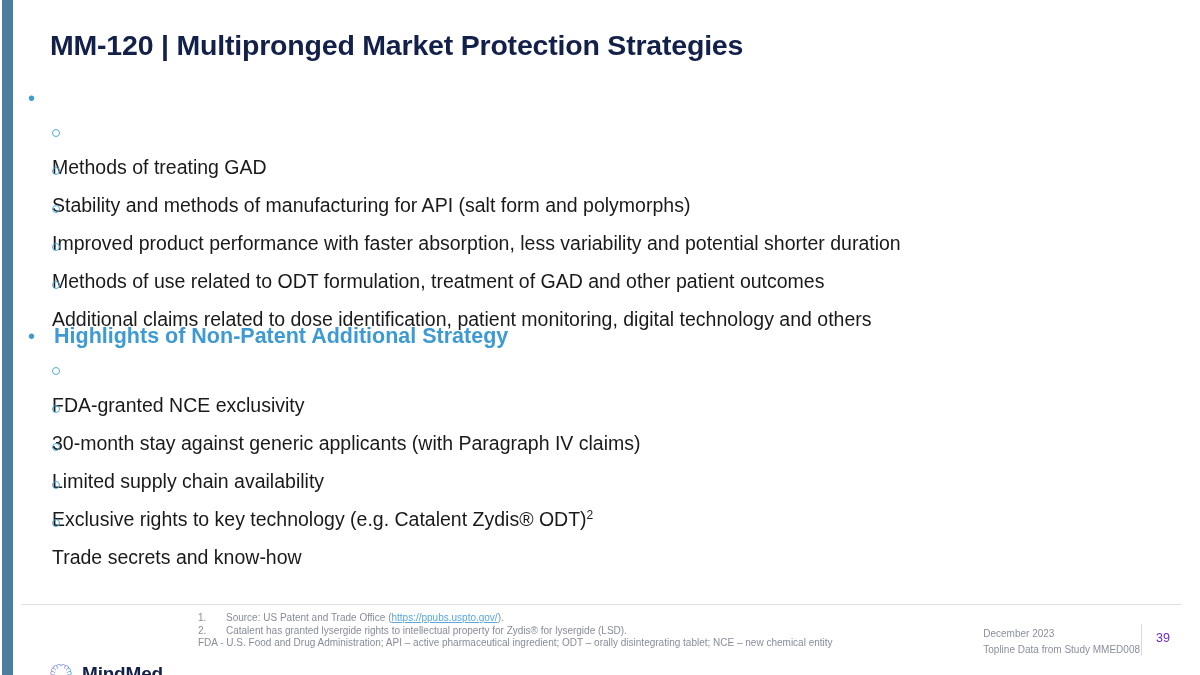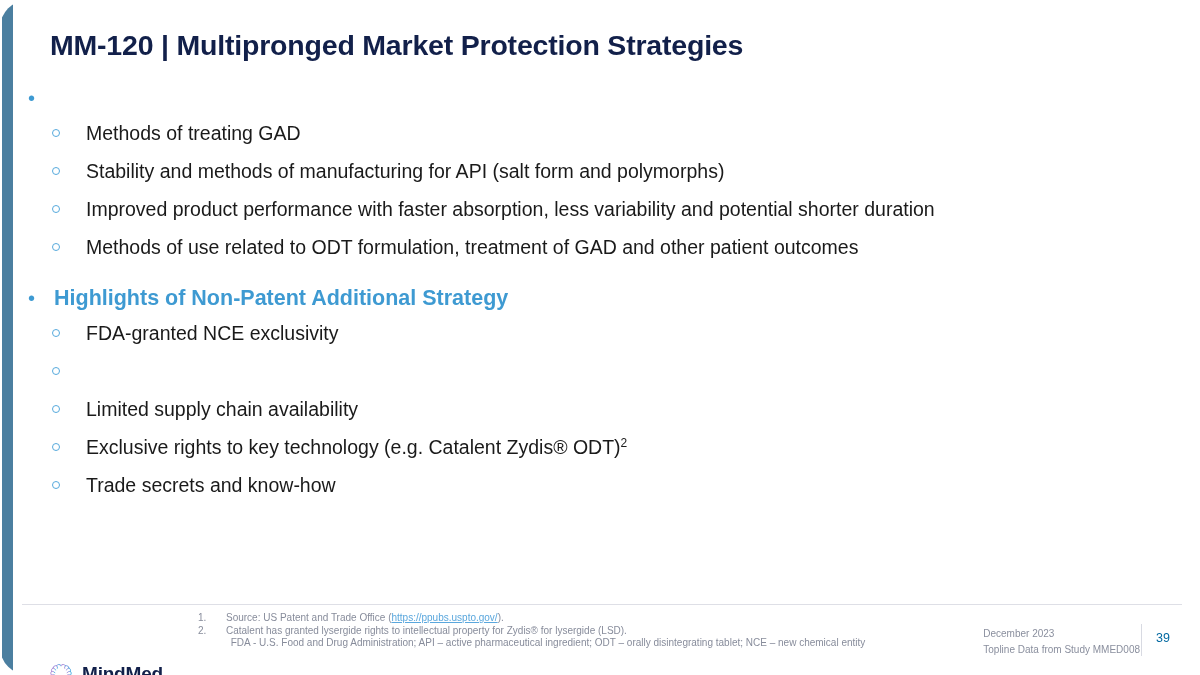--- a/index.html
+++ b/index.html
@@ -9,21 +9,20 @@
   }
   body {
     font-family: "Liberation Sans", "DejaVu Sans", sans-serif;
   }
   #slide {
     position: relative;
     width: 1200px;
     height: 675px;
     background: #ffffff;
     overflow: hidden;
-    border-radius: 28px;
   }
   
   .left-bar {
     position: absolute;
     left: 2px;
     top: 0;
     width: 11px;
     height: 675px;
     background: #4b7fa0;
   }
@@ -79,20 +78,21 @@
   .sub-list {
     margin: 0;
     padding: 0;
     list-style: none;
   }
   .sub-item {
     display: flex;
     align-items: flex-start;
     padding-left: 52px;
     height: 38px;
+    flex-direction: column;
   }
   .circle-marker {
     flex: 0 0 34px;
     width: 34px;
     height: 27px;
     position: relative;
   }
   .circle-marker::before {
     content: "";
     position: absolute;
@@ -161,21 +161,20 @@
   .fn-num {
     flex: 0 0 28px;
     width: 28px;
   }
   .fn-link {
     color: #5aa7dd;
     text-decoration: underline;
   }
   .fn-abbrev {
     margin-top: 0px;
-    text-align: center;
   }
   .meta-right {
     position: absolute;
     right: 60px;
     top: 626px;
     text-align: left;
     color: #8a8f9e;
     font-size: 10px;
     line-height: 16px;
   }
@@ -186,21 +185,21 @@
     width: 1px;
     height: 32px;
     background: #d8dae2;
   }
   .page-num {
     position: absolute;
     right: 24px;
     top: 631px;
     width: 26px;
     text-align: center;
-    color: #0369a1;
+    color: #6d28d9;
     font-size: 12.5px;
   }
 </style>
 </head>
 <body>
 
 <div id="slide">
 
   <div class="left-bar"></div>
 
@@ -221,38 +220,43 @@
           <span class="circle-marker"></span>
           <span class="sub-text"><span>Stability and methods of manufacturing for API (salt form and polymorphs)</span><span class="sup"></span></span>
         </li>
         <li class="sub-item">
           <span class="circle-marker"></span>
           <span class="sub-text"><span>Improved product performance with faster absorption, less variability and potential shorter duration</span><span class="sup"></span></span>
         </li>
         <li class="sub-item">
           <span class="circle-marker"></span>
           <span class="sub-text"><span>Methods of use related to ODT formulation, treatment of GAD and other patient outcomes</span><span class="sup"></span></span>
+        </li>
+        <li class="sub-item">
+          <span class="circle-marker"></span>
+          <span class="sub-text"><span>Additional claims related to dose identification, patient monitoring, digital technology and others</span><span class="sup"></span></span>
         </li>
       </ul>
     </div>
 
     <div class="gap-between"></div>
 
     <div class="section">
       <div class="section-head">
         <span class="bullet-dot">•</span>
         <span class="section-title"><span>Highlights of Non-Patent Additional Strategy</span><span class="sup"></span></span>
       </div>
       <ul class="sub-list">
         <li class="sub-item">
           <span class="circle-marker"></span>
           <span class="sub-text"><span>FDA-granted NCE exclusivity</span><span class="sup"></span></span>
         </li>
         <li class="sub-item">
           <span class="circle-marker"></span>
+          <span class="sub-text"><span>30-month stay against generic applicants (with Paragraph IV claims)</span><span class="sup"></span></span>
         </li>
         <li class="sub-item">
           <span class="circle-marker"></span>
           <span class="sub-text"><span>Limited supply chain availability</span><span class="sup"></span></span>
         </li>
         <li class="sub-item">
           <span class="circle-marker"></span>
           <span class="sub-text"><span>Exclusive rights to key technology (e.g. Catalent Zydis® ODT)</span><span class="sup">2</span></span>
         </li>
         <li class="sub-item">

